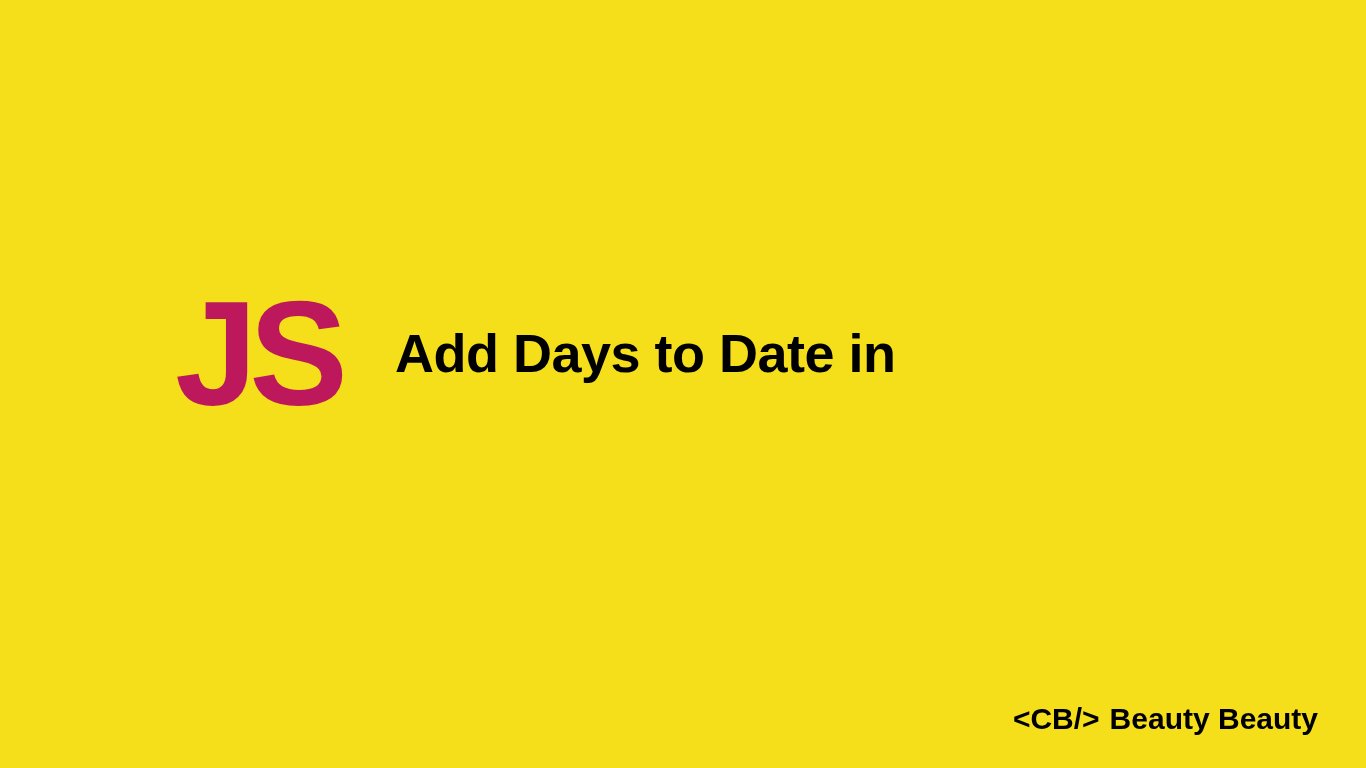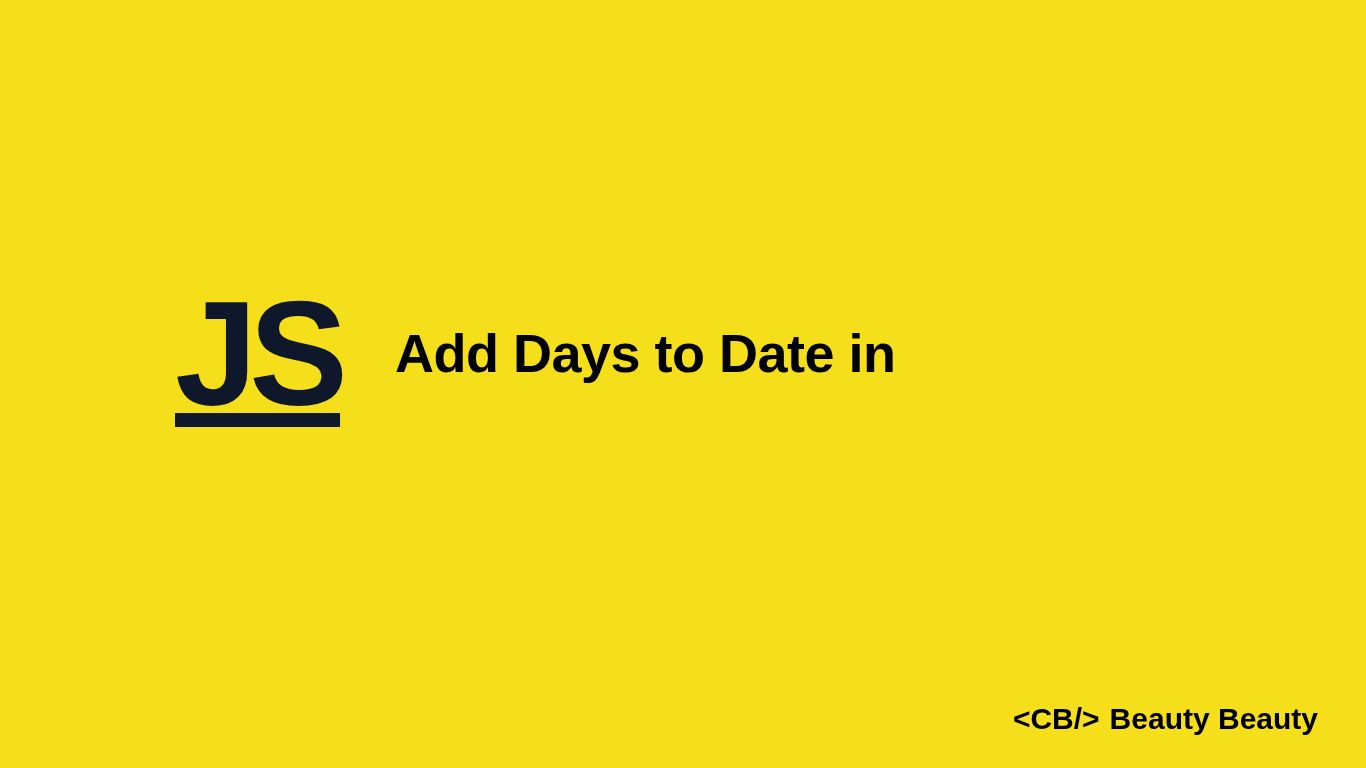--- a/index.html
+++ b/index.html
@@ -23,24 +23,23 @@
       left: 175px;
       display: flex;
       align-items: center;
       gap: 55px;
     }
     
     .js-logo {
       font-family: Arial, 'Helvetica Neue', sans-serif;
       font-size: 148px;
       font-weight: 900;
-      color: #0f172a;
+      color: #be185d;
       letter-spacing: -8px;
       line-height: 1;
-      text-decoration: underline;
     }
     
     .title-text {
       font-size: 54px;
       font-weight: 700;
       color: #000000;
       line-height: 1.25;
       letter-spacing: -0.5px;
     }
     

